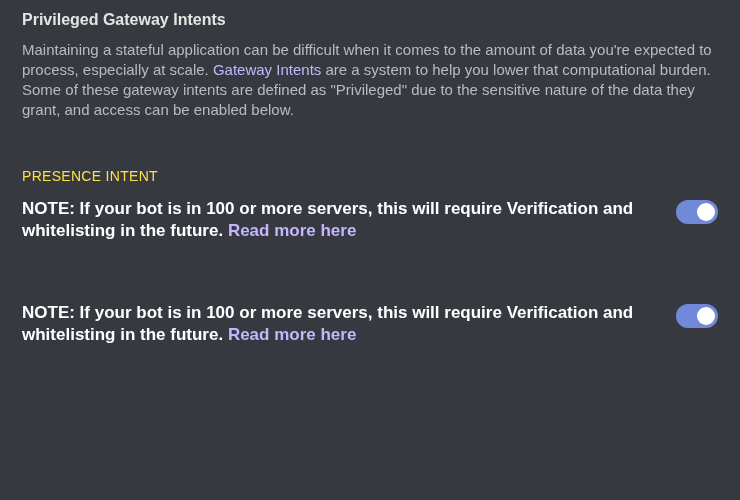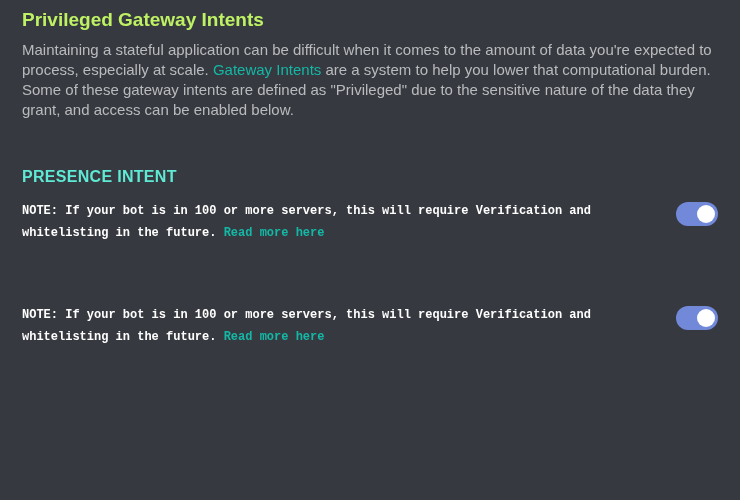--- a/index.html
+++ b/index.html
@@ -10,67 +10,66 @@
     body {
       background-color: #36393f;
       font-family: "Helvetica Neue", Helvetica, Arial, sans-serif;
       color: #b9bbbe;
       width: 740px;
       height: 500px;
       padding: 8px 22px 0 22px;
       overflow: hidden;
     }
     .main-title {
-      color: #bef264;
-      font-size: 19px;
+      color: #e5e5e5;
+      font-size: 16px;
       font-weight: 600;
       line-height: 24px;
       margin-bottom: 8px;
     }
     .intro-text {
       color: #b9bbbe;
       font-size: 15px;
       line-height: 20px;
       margin-bottom: 48px;
     }
     .link {
-      color: #14b8a6;
+      color: #c4b5fd;
       text-decoration: none;
     }
     .section {
       margin-bottom: 60px;
     }
     .section-label {
-      color: #5eead4;
-      font-size: 16px;
-      font-weight: 700;
+      color: #fde047;
+      font-size: 14px;
+      font-weight: 400;
       letter-spacing: 0.3px;
       text-transform: uppercase;
       margin-bottom: 14px;
     }
     .section-body {
       display: flex;
       align-items: flex-start;
       gap: 16px;
     }
     .section-text {
       flex: 1;
     }
     .description {
       color: #b9bbbe;
       font-size: 15px;
       line-height: 22px;
       margin-bottom: 12px;
     }
     .note {
       color: #ffffff;
-      font-size: 12px;
+      font-size: 17px;
       font-weight: 700;
       line-height: 22px;
-      font-family: Liberation Mono, monospace;
     }
     .note .link {
       font-weight: 700;
     }
     .toggle {
       position: relative;
       width: 42px;
       height: 24px;
       background-color: #7289da;
       border-radius: 14px;

